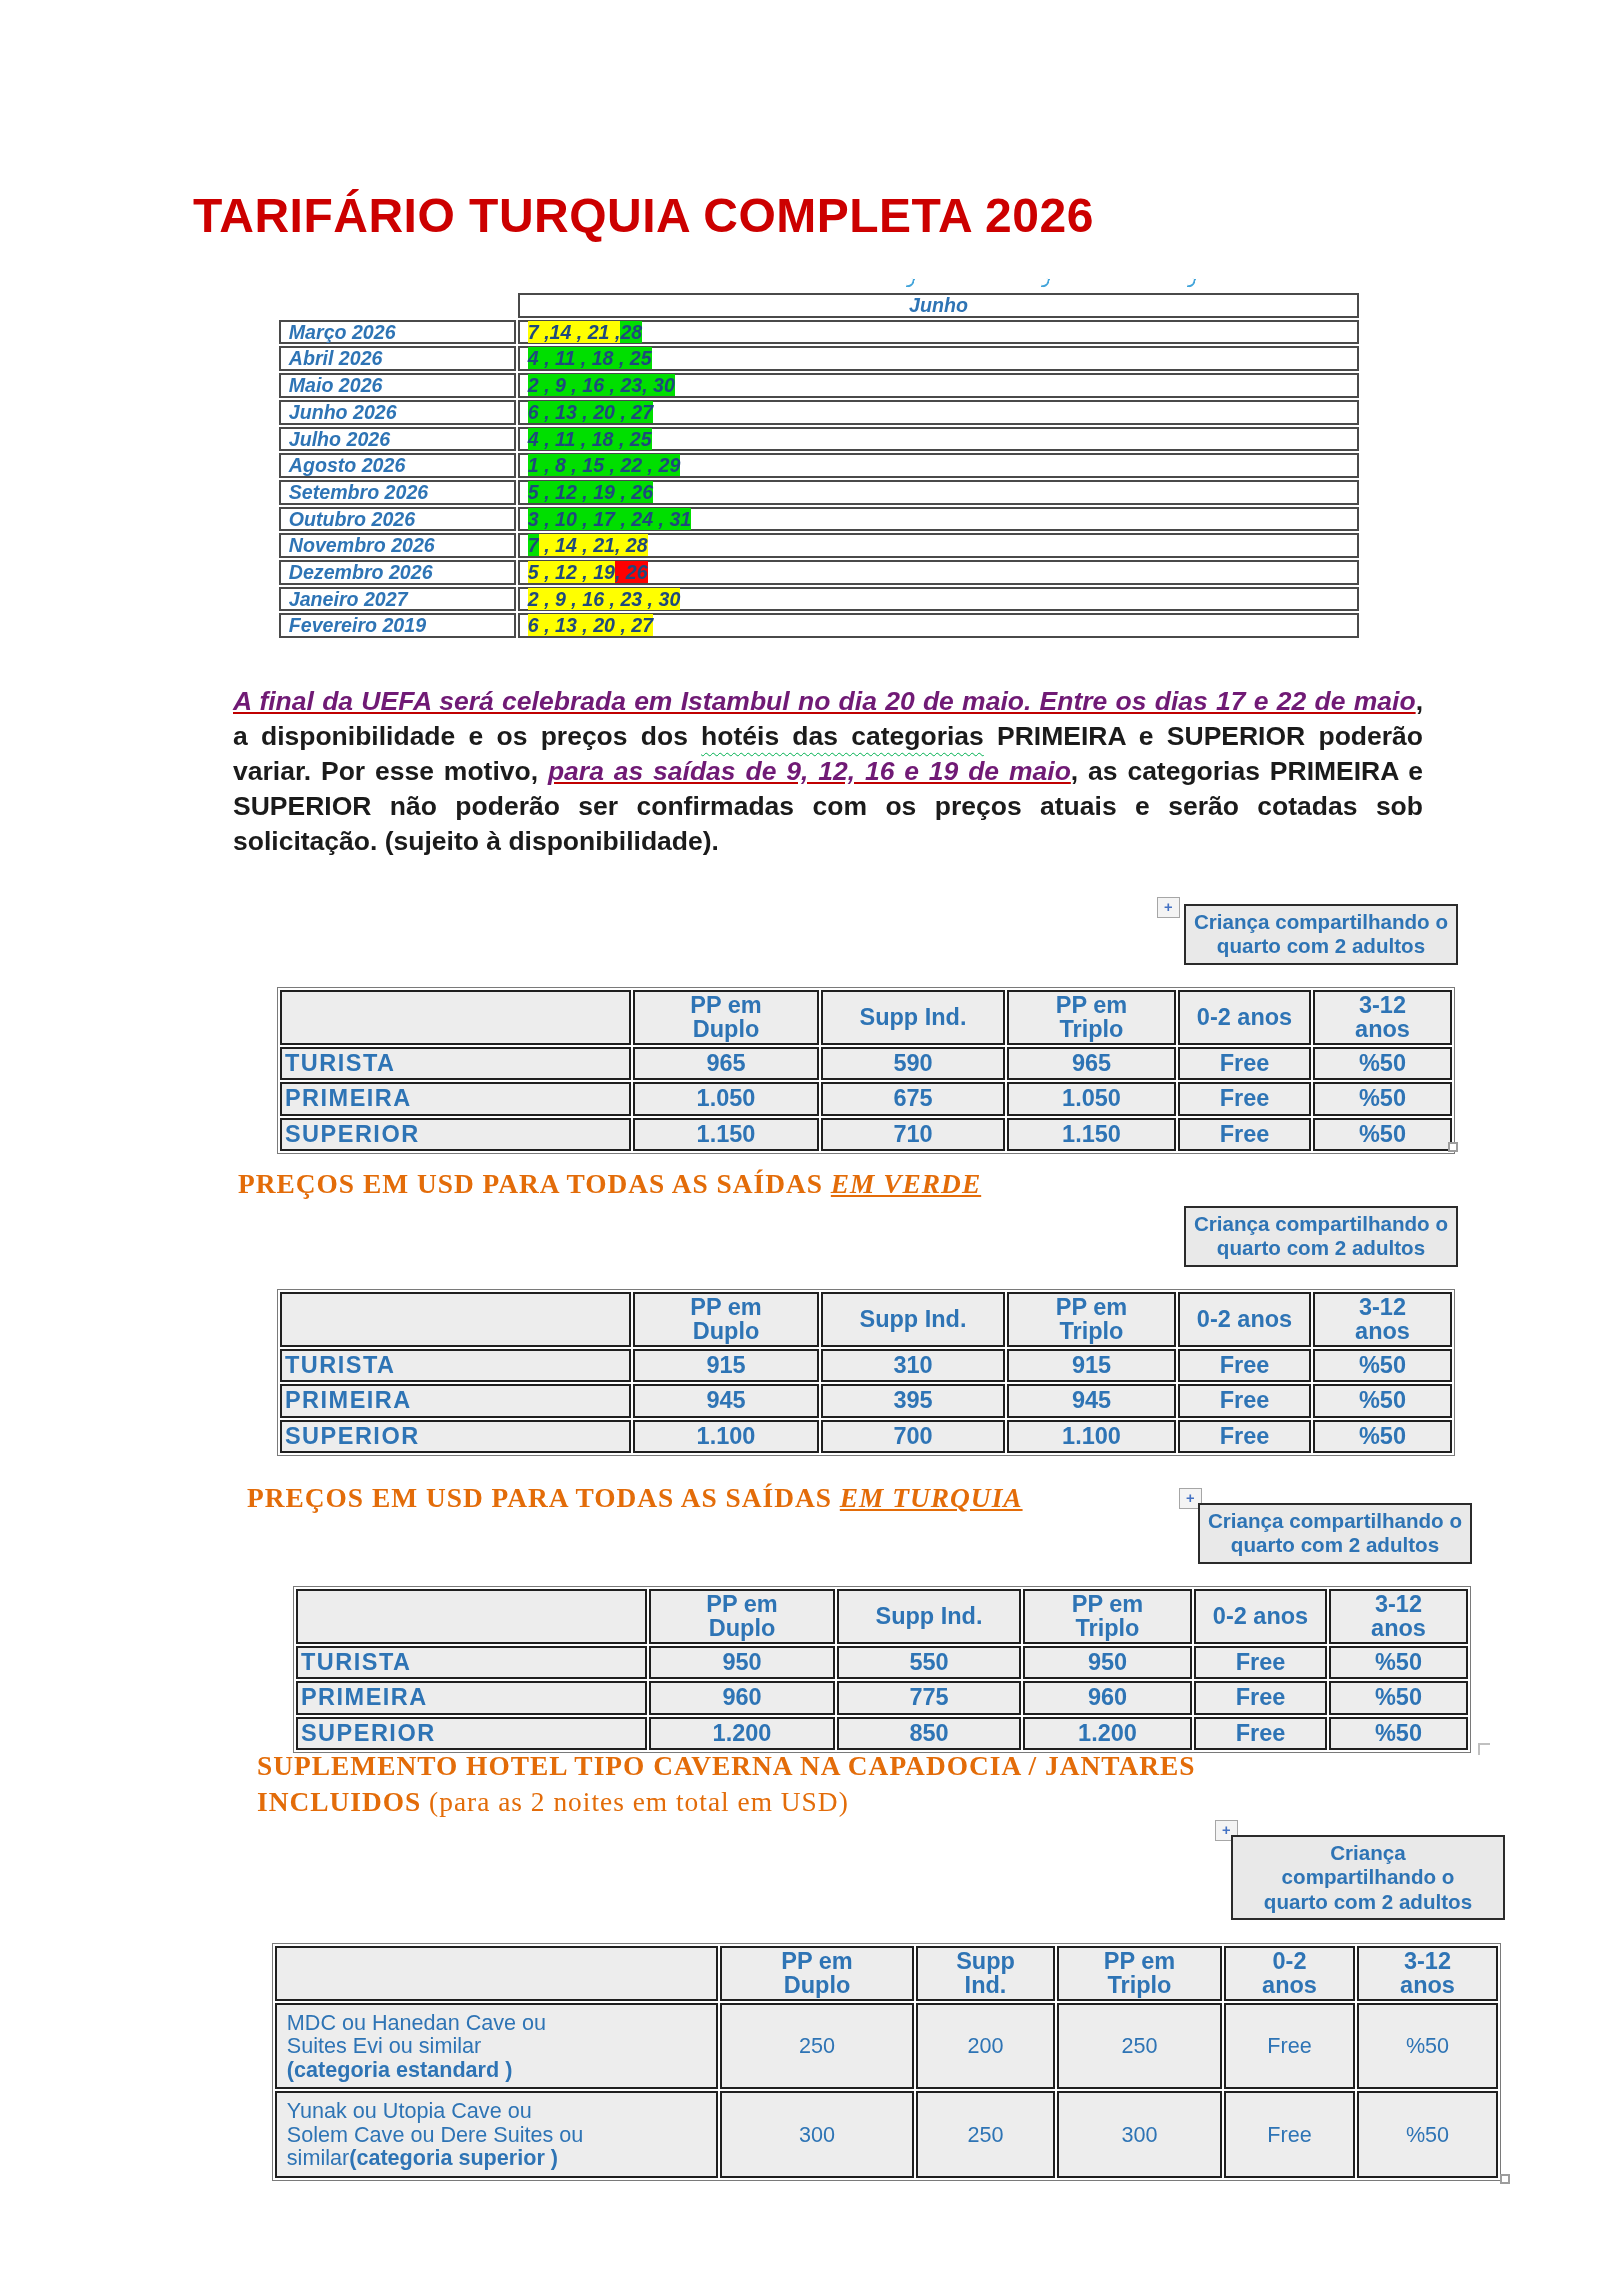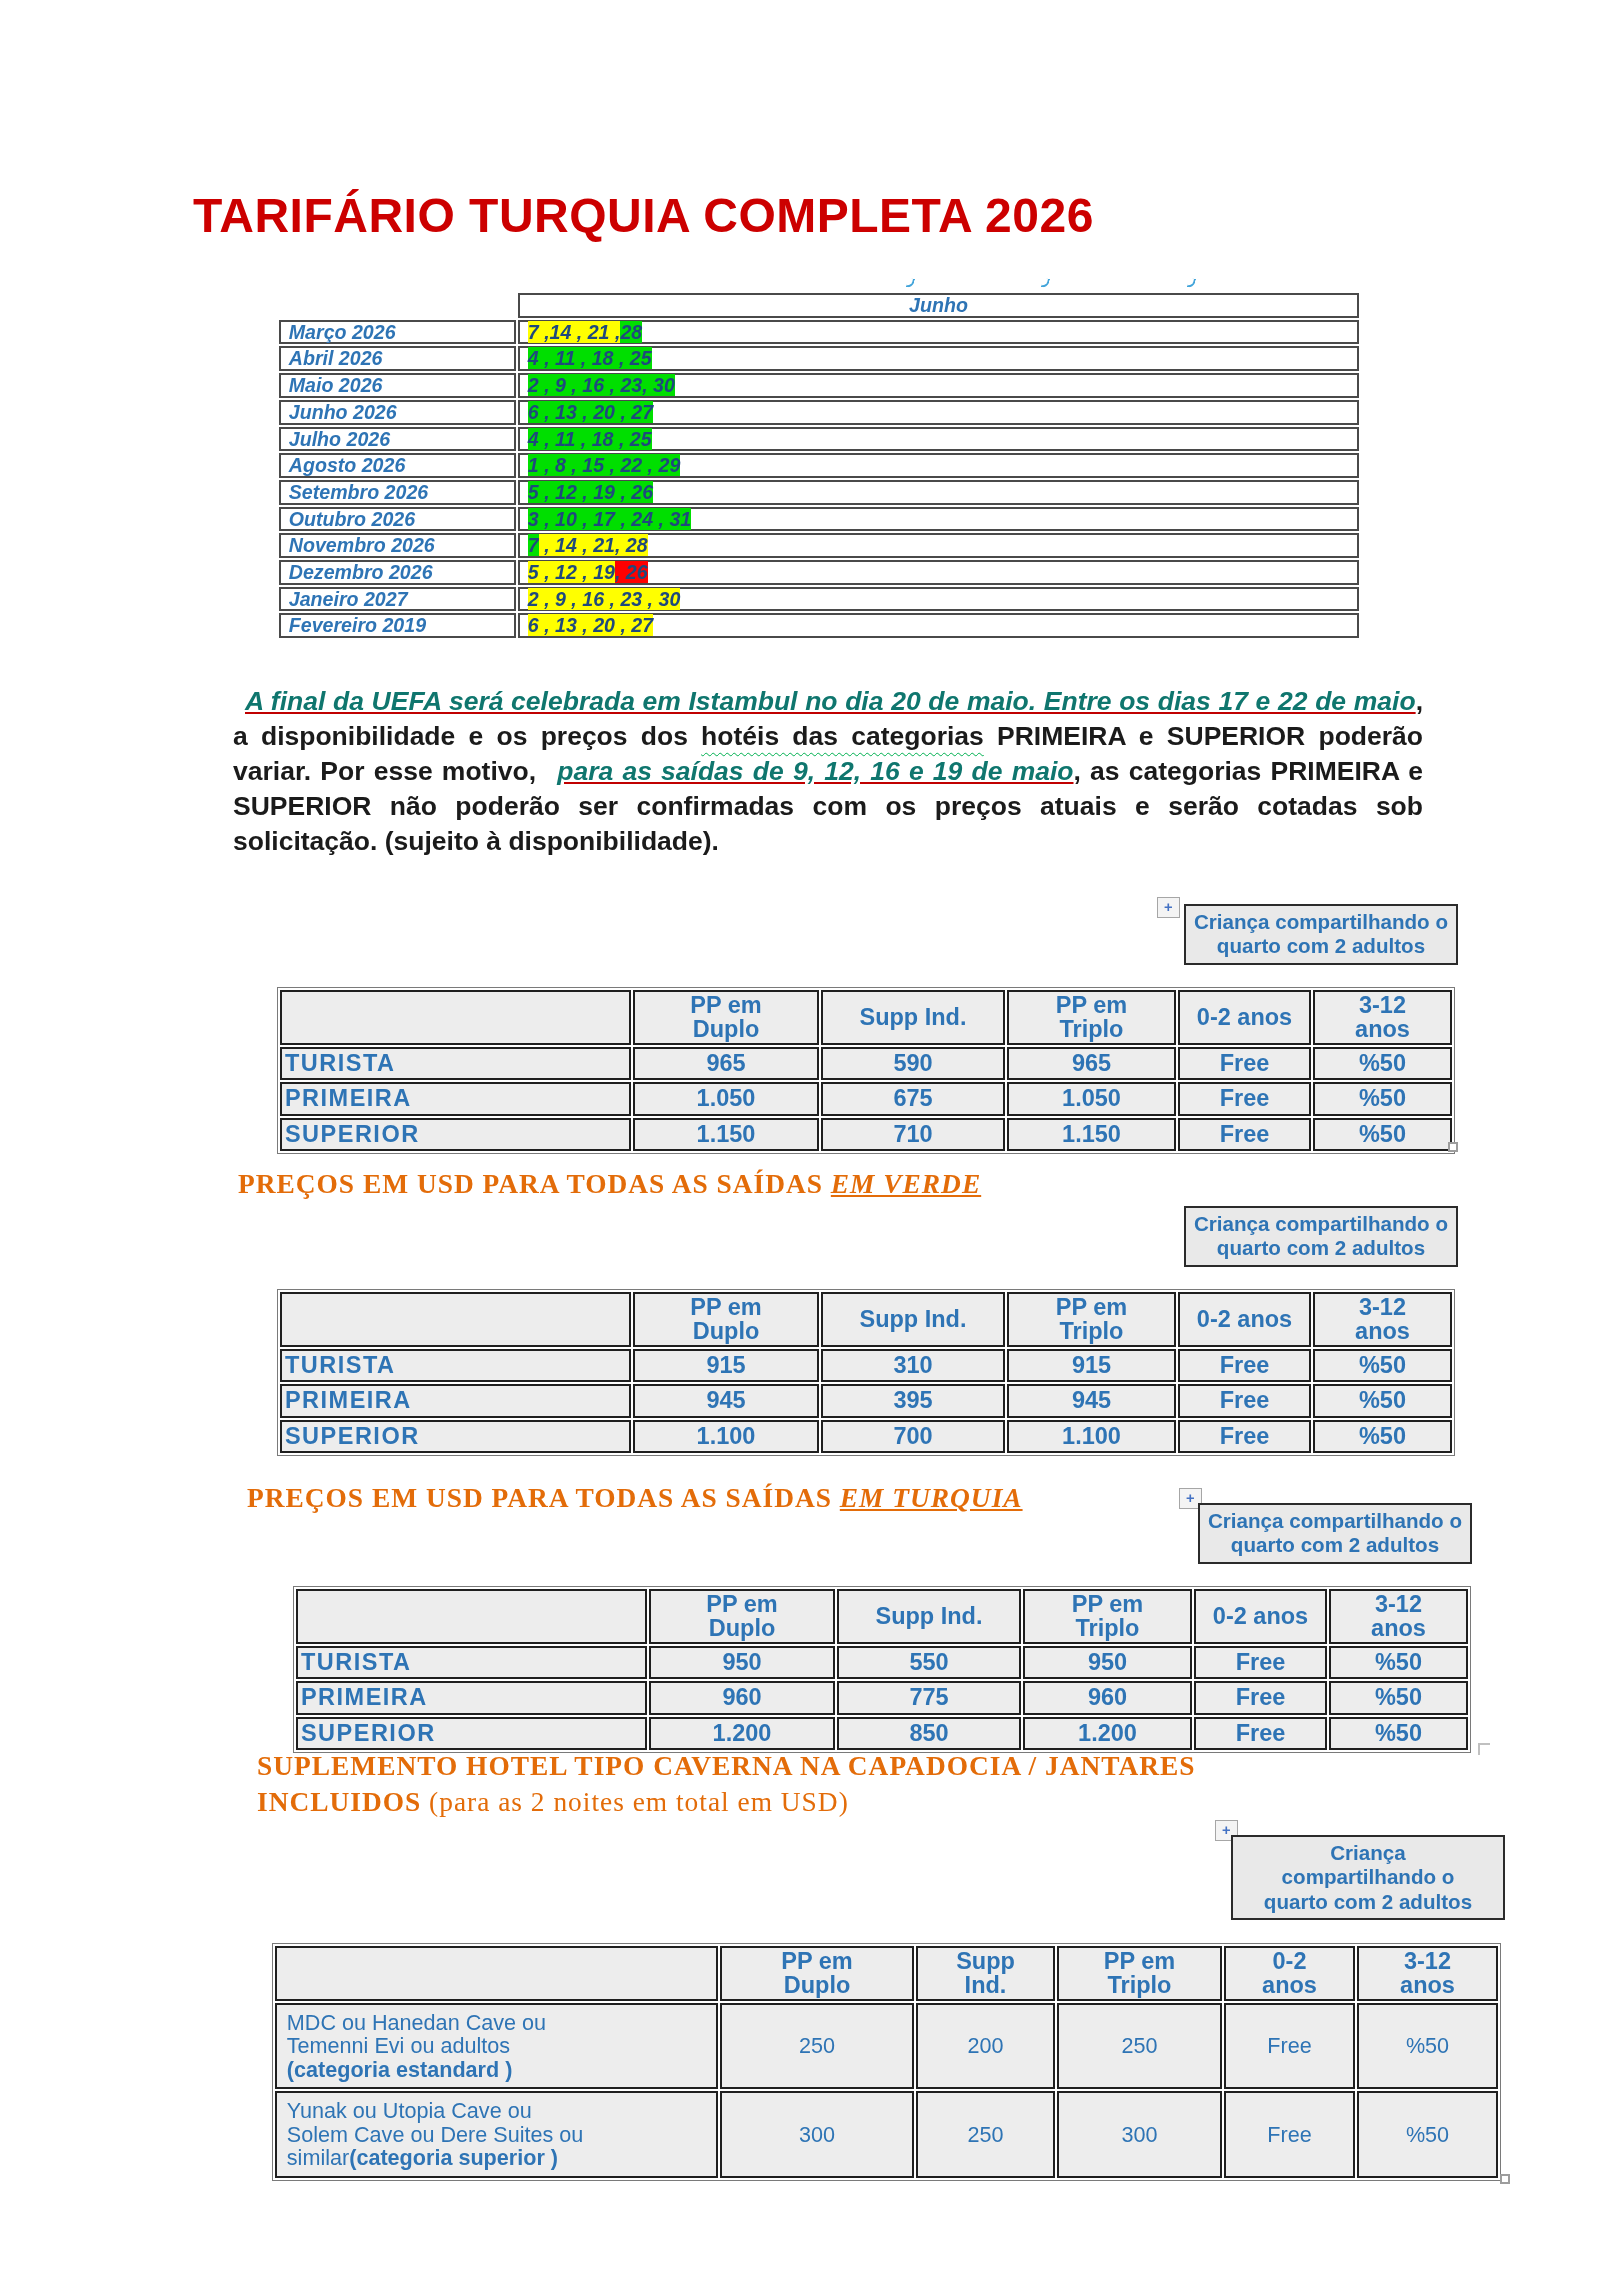--- a/index.html
+++ b/index.html
@@ -43,23 +43,22 @@
   [data-hl="green"]  { background:#00df00; }
   [data-hl="red"]    { background:#ff0000; }
 
   
   .notice {
     position:absolute; left:233px; top:684px; width:1190px;
     font-size:26.5px; line-height:35px; font-weight:bold; color:#1b1b1b;
     text-align:justify;
   }
   .notice .seg-red {
-    color:#0f766e; font-style:italic; text-decoration:underline;
+    color:#701a75; font-style:italic; text-decoration:underline;
     text-decoration-color:#c00000;
-    margin-left:12px;
   }
   .notice .seg-wavy {
     text-decoration:underline; text-decoration-style:wavy;
     text-decoration-color:#00b050; text-decoration-thickness:1px;
     text-underline-offset:6.9px;
   }
 
   
   .section-heading {
     position:absolute; color:#e36c09; font-weight:bold; font-size:26.5px;
@@ -429,21 +428,21 @@
             <span class="l">anos</span>
           </td>
       <td>
             <span class="l">3-12</span>
             <span class="l">anos</span>
           </td>
     </tr>
     <tr class="datarow">
       <td class="rowlabel">
         <span class="ln">MDC ou Hanedan Cave ou</span>
-        <span class="ln">Temenni Evi ou adultos</span>
+        <span class="ln">Suites Evi ou similar</span>
         <span class="ln"><span></span><span class="lbl-bold">(categoria estandard )</span></span>
       </td>
       <td>250</td>
       <td>200</td>
       <td>250</td>
       <td>Free</td>
       <td>%50</td>
     </tr>
     <tr class="datarow">
       <td class="rowlabel">

